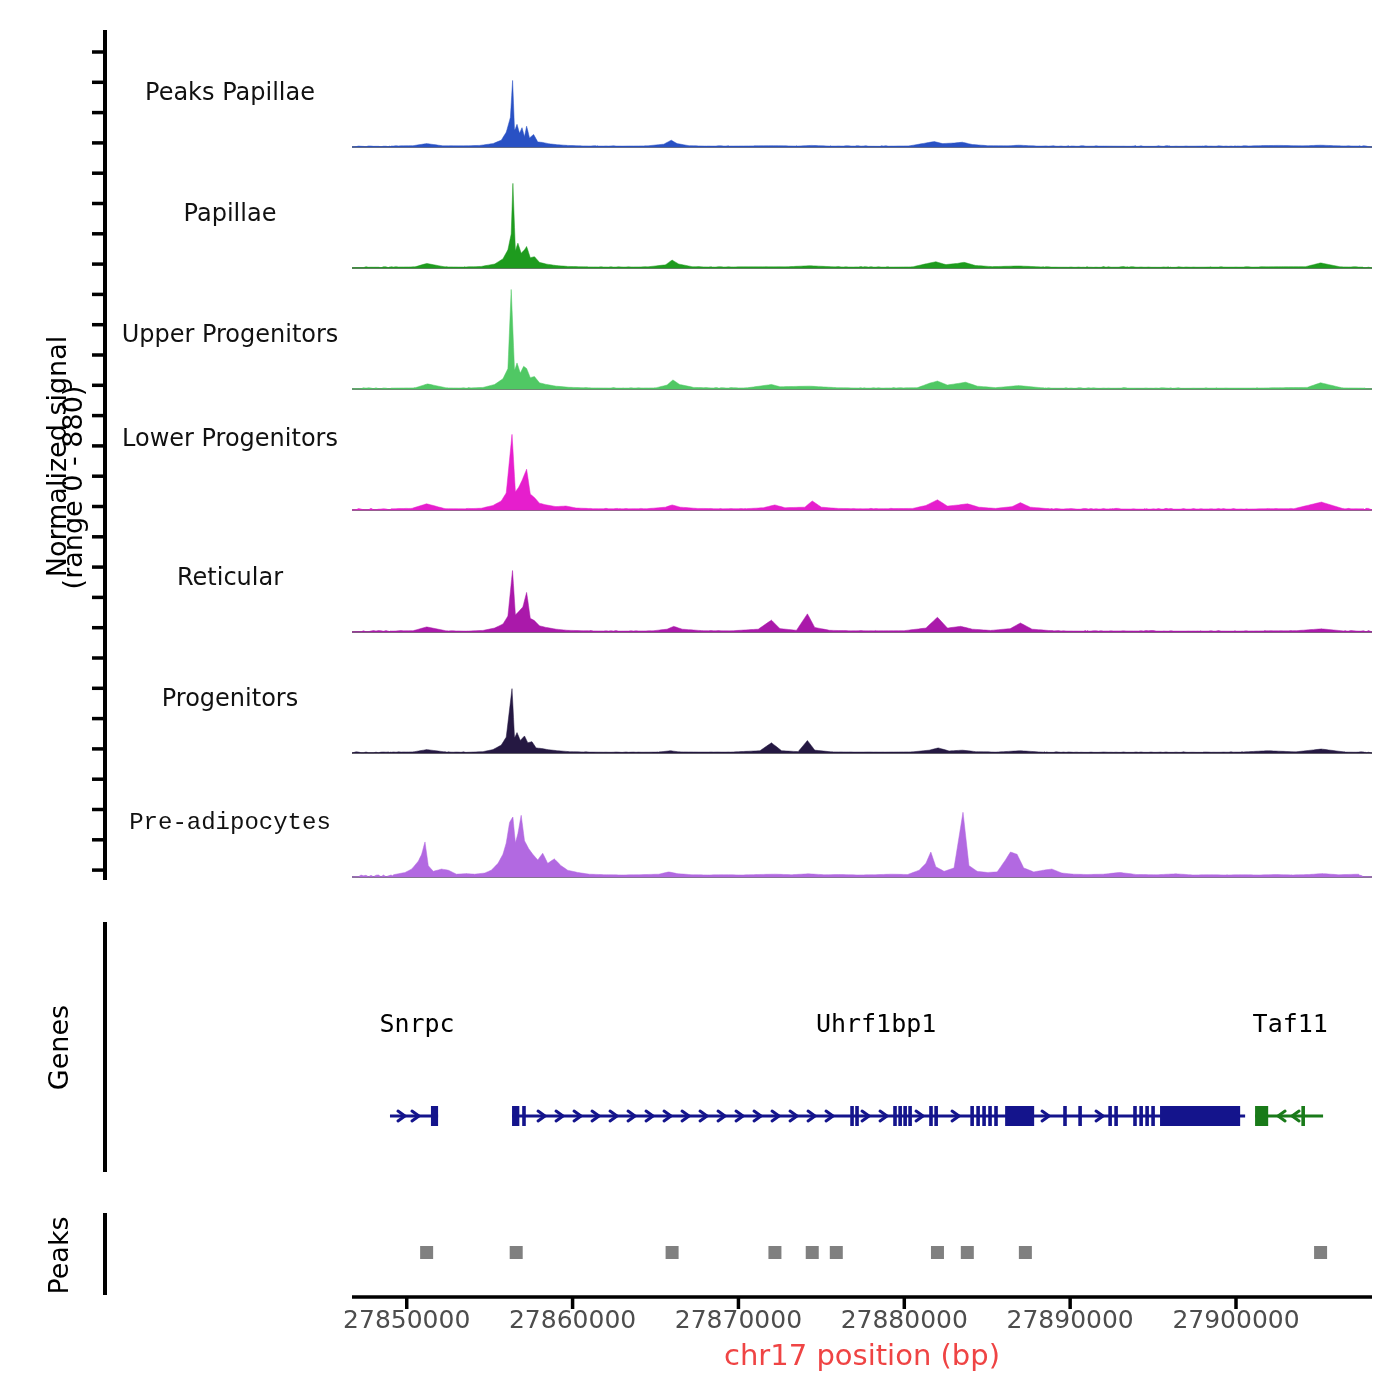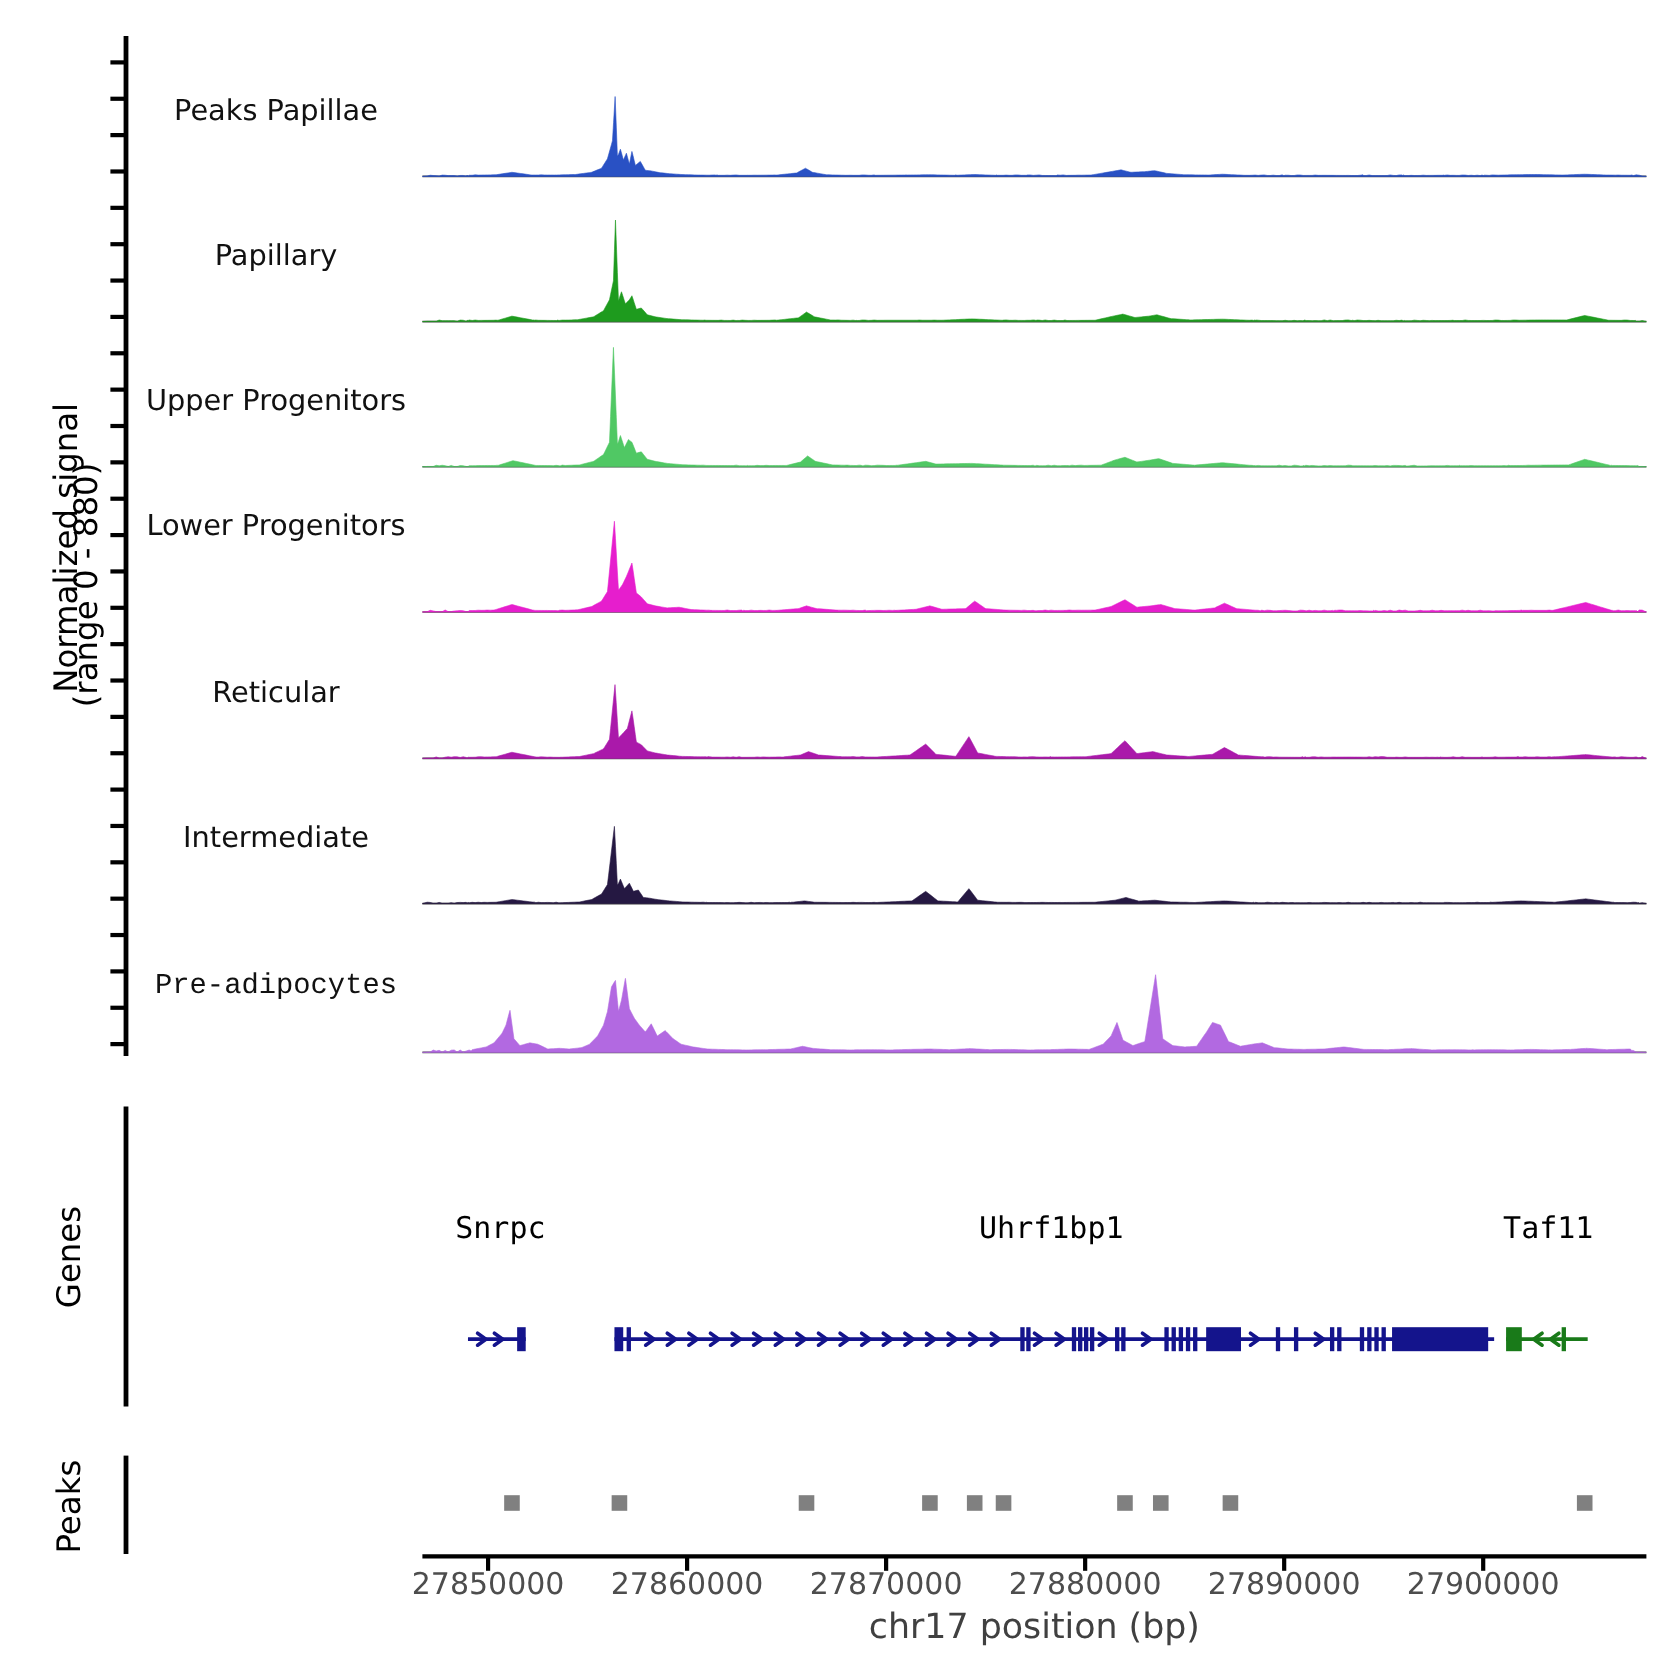--- a/index.html
+++ b/index.html
@@ -5,21 +5,21 @@
   html,body{margin:0;padding:0;background:#ffffff;}
   #figure{position:relative;width:1400px;height:1400px;background:#ffffff;
           font-family:"DejaVu Sans",sans-serif;overflow:hidden;}
   #plot-svg{position:absolute;left:0;top:0;}
   .rot-label{position:absolute;transform:rotate(-90deg);transform-origin:center center;
              white-space:nowrap;color:#000;text-align:center;}
   .ylab{font-size:27px;}
   .side-lab{font-size:27px;}
   .track-label{position:absolute;font-size:24px;color:#111;white-space:nowrap;
                transform:translate(-50%,-50%);}
-  .xlabel{position:absolute;font-size:29px;color:#404040;transform:translateX(-50%);}
+  .xlabel{position:absolute;font-size:29px;color:#ef4444;transform:translateX(-50%);}
   .gene-label{font-family:"DejaVu Sans Mono",monospace;}
 </style>
 </head>
 <body>
 
 <div id="figure">
   <svg id="plot-svg" width="1400" height="1400" viewBox="0 0 1400 1400">
       <line x1="105" y1="30" x2="105" y2="880" stroke="#000" stroke-width="4"></line>
       <line x1="92" y1="52" x2="105" y2="52" stroke="#000" stroke-width="3.5"></line>
       <line x1="92" y1="82.3" x2="105" y2="82.3" stroke="#000" stroke-width="3.5"></line>
@@ -154,20 +154,20 @@
   <div class="rot-label ylab" style="left:-104px;top:441px;width:320px;">Normalized signal</div>
   <div class="rot-label ylab" style="left:-88px;top:441px;width:320px;margin-top:31px;">(range 0 - 880)</div>
 
   <div class="rot-label side-lab" style="left:-22px;top:1032px;width:160px;">Genes</div>
   <div class="rot-label side-lab" style="left:-22px;top:1240px;width:160px;">Peaks</div>
 
   <div class="xlabel" style="left:862px;top:1338px;">chr17 position (bp)</div>
 
   <div id="track-labels">
       <div class="track-label" style="left: 230px; top: 92px;">Peaks Papillae</div>
-      <div class="track-label" style="left: 230px; top: 213px;">Papillary</div>
+      <div class="track-label" style="left: 230px; top: 213px;">Papillae</div>
       <div class="track-label" style="left: 230px; top: 334px; text-align: right;">Upper Progenitors</div>
       <div class="track-label" style="left: 230px; top: 438px;">Lower Progenitors</div>
       <div class="track-label" style="left: 230px; top: 577px;">Reticular</div>
-      <div class="track-label" style="left: 230px; top: 698px;">Intermediate</div>
+      <div class="track-label" style="left: 230px; top: 698px;">Progenitors</div>
       <div class="track-label" style="left: 230px; top: 822px; font-family: Liberation Mono, monospace;">Pre-adipocytes</div>
     </div>
 </div>
 
 </body></html>

